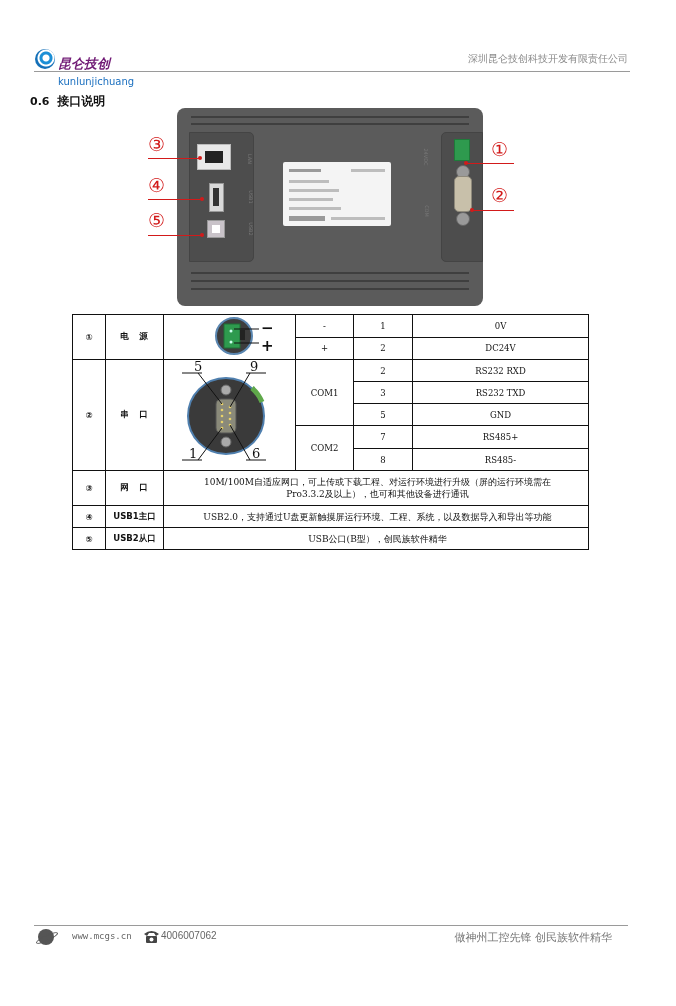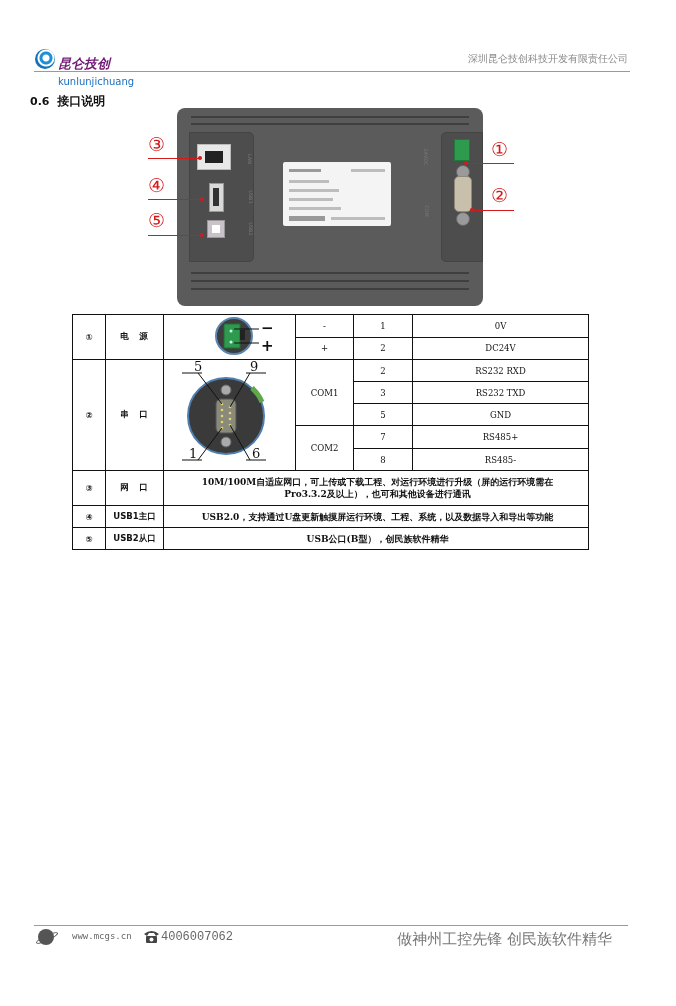--- a/index.html
+++ b/index.html
@@ -39,31 +39,31 @@
   
   .callout { font-family: "DejaVu Serif", serif; font-size: 19px; color: #d21a1a; line-height: 1; }
   .cline { height: 1px; background: #d21a1a; }
   .cdot { width: 4px; height: 4px; border-radius: 50%; background: #d21a1a; }
 
   
   table.iface { position: absolute; left: 72px; top: 314px; width: 516px; border-collapse: collapse; table-layout: fixed; }
   table.iface td { border: 1px solid #111; padding: 0; font-size: 8.5px; text-align: center; vertical-align: middle; height: 21px; }
   .num { font-family: "DejaVu Sans", sans-serif; font-weight: bold; font-size: 13px; }
   .name { font-family: "DejaVu Sans", sans-serif; font-weight: bold; font-size: 9px; letter-spacing: 1px; }
-  td.desc { text-align: center; padding-left: 3px !important; font-size: 9px !important; line-height: 12px; font-weight: bold; }
+  td.desc { text-align: center; padding-left: 3px !important; font-size: 9px !important; line-height: 12px; }
   .img-cell { position: relative; }
 
   
   .ftr-line { left: 34px; top: 925px; width: 594px; height: 1px; background: #9a9a9a; }
   .web-icon { left: 38px; top: 929px; width: 16px; height: 16px; border-radius: 50%; background: #555; }
   .web-icon::after { content: ""; position: absolute; left: -3px; top: 6px; width: 22px; height: 4px; border-radius: 50%; border: 1.5px solid #555; transform: rotate(-25deg); background: transparent; }
   .web-text { left: 72px; top: 931px; font-family: "DejaVu Sans Mono", monospace; font-size: 9px; color: #666; }
   .phone-icon { left: 143px; top: 929px; width: 17px; height: 14px; }
-  .phone-text { left: 161px; top: 930px; font-family: Liberation Mono, monospace; font-size: 12px; color: #666; }
-  .slogan { right: 64px; top: 930px; font-family: "DejaVu Sans", sans-serif; font-size: 15px; color: #777; }
+  .phone-text { left: 161px; top: 930px; font-family: Liberation Sans, sans-serif; font-size: 10px; color: #666; }
+  .slogan { right: 64px; top: 930px; font-family: "DejaVu Sans", sans-serif; font-size: 11px; color: #777; }
 </style>
 </head>
 <body>
 
 <div class="abs logo-mark"></div>
 <div class="abs logo-cn">昆仑技创</div>
 <div class="abs logo-en">kunlunjichuang</div>
 <div class="abs company">深圳昆仑技创科技开发有限责任公司</div>
 <div class="abs hdr-line"></div>
 

